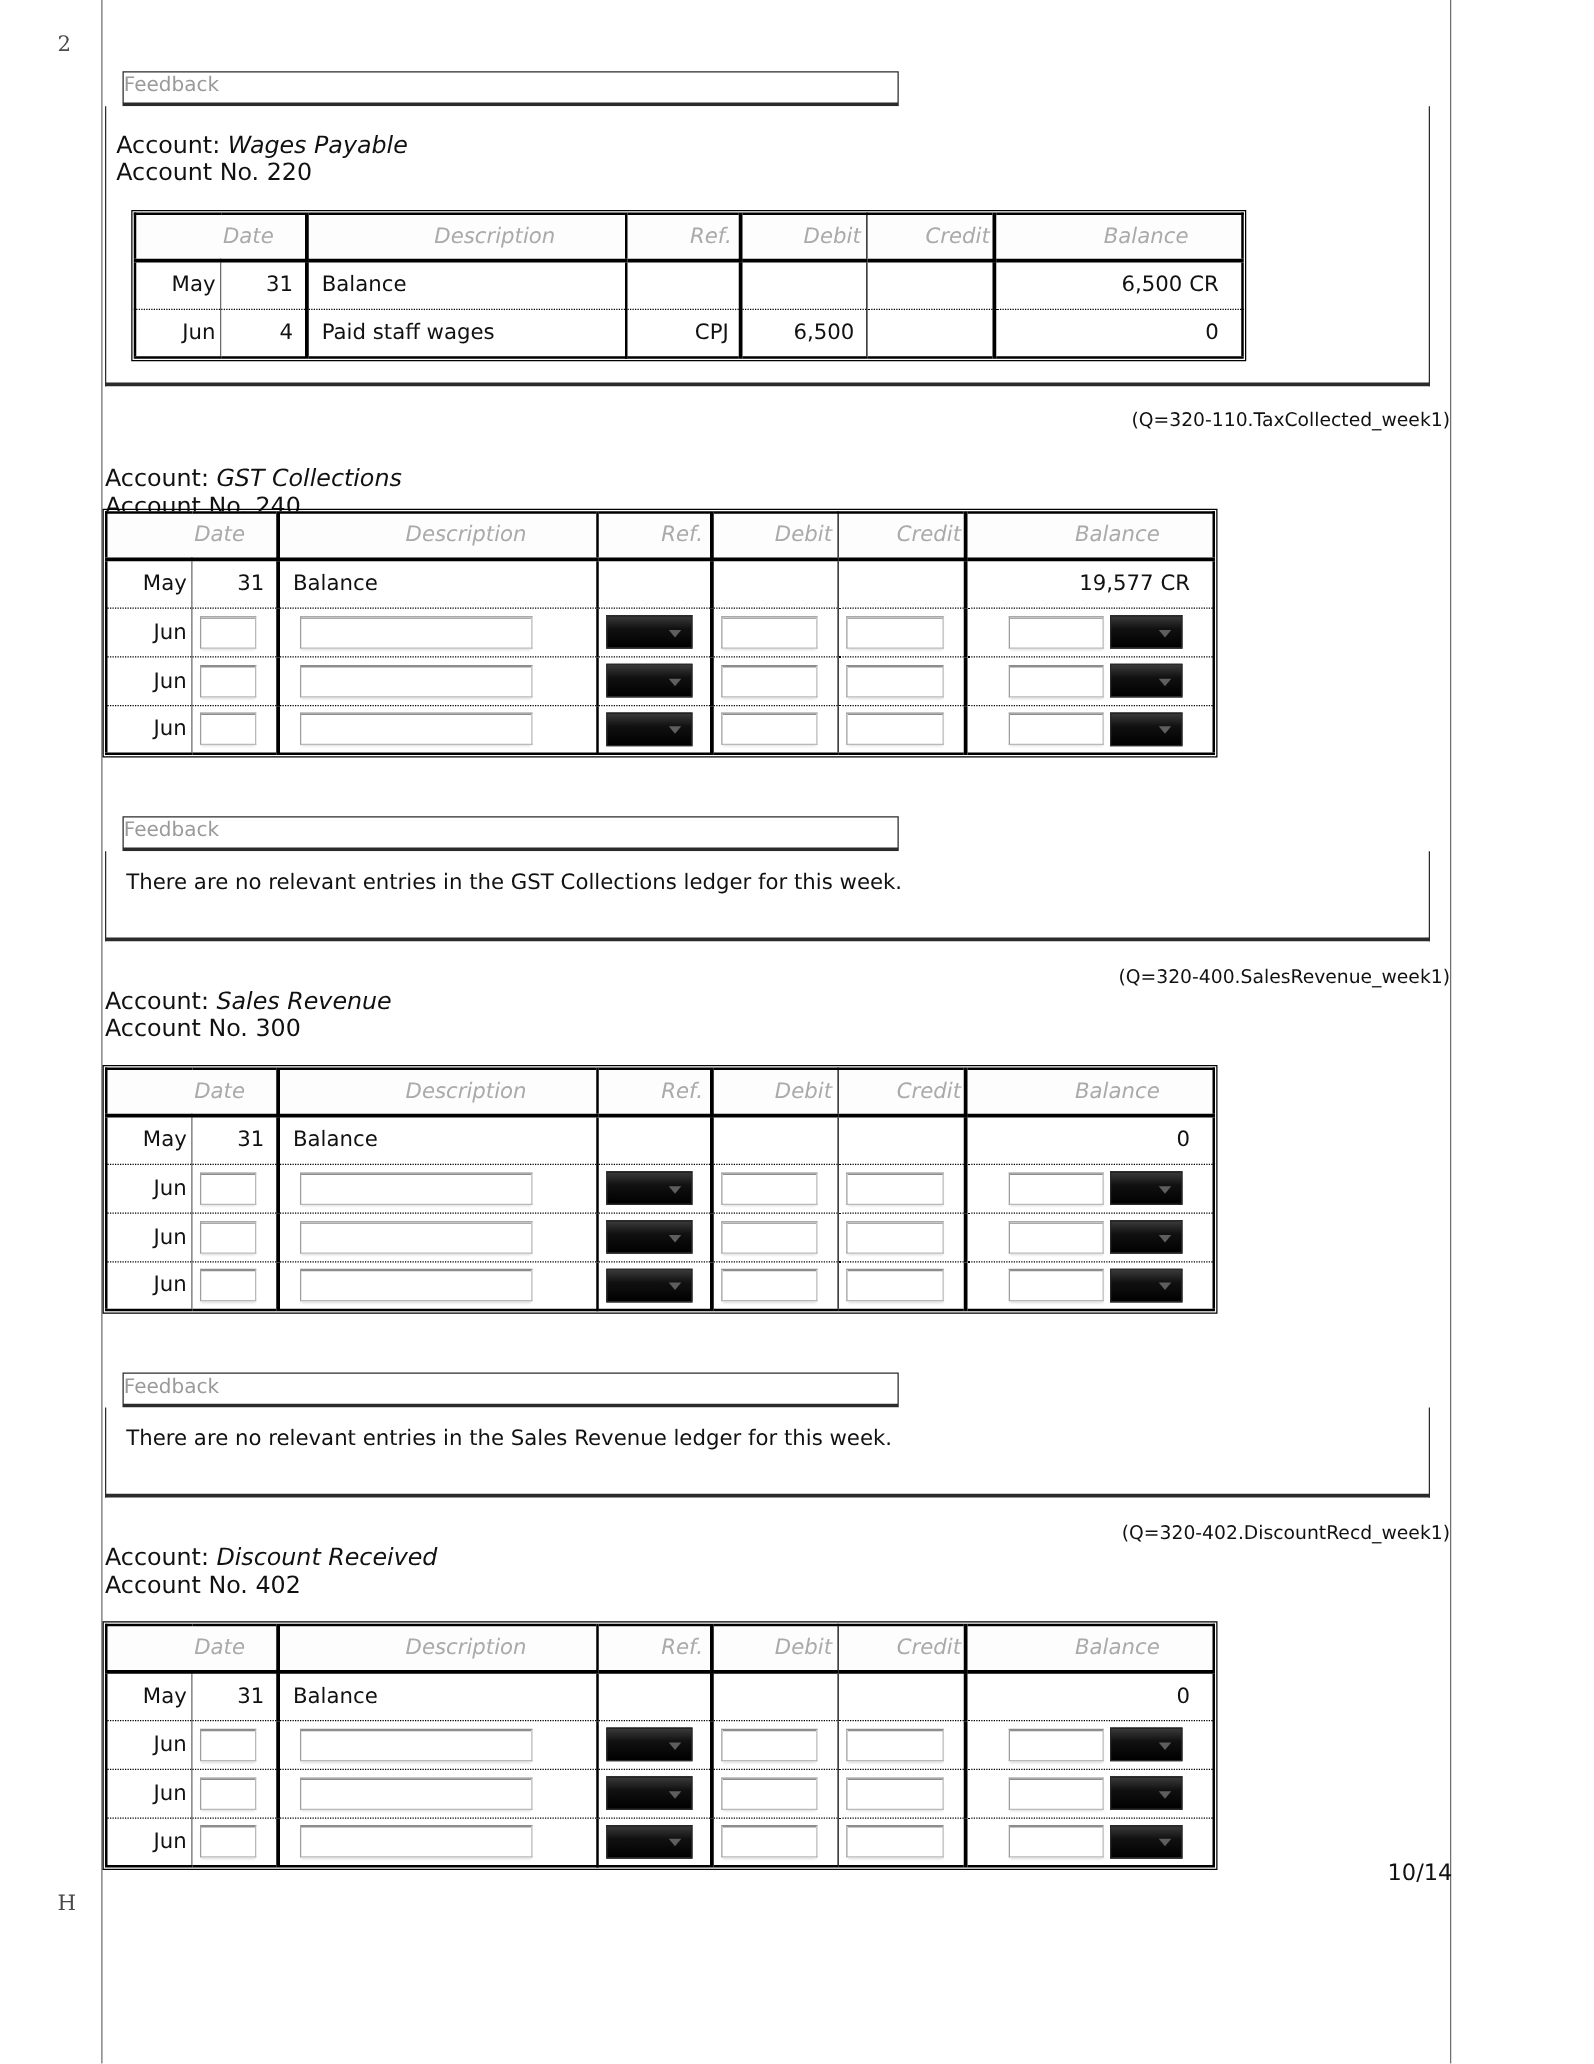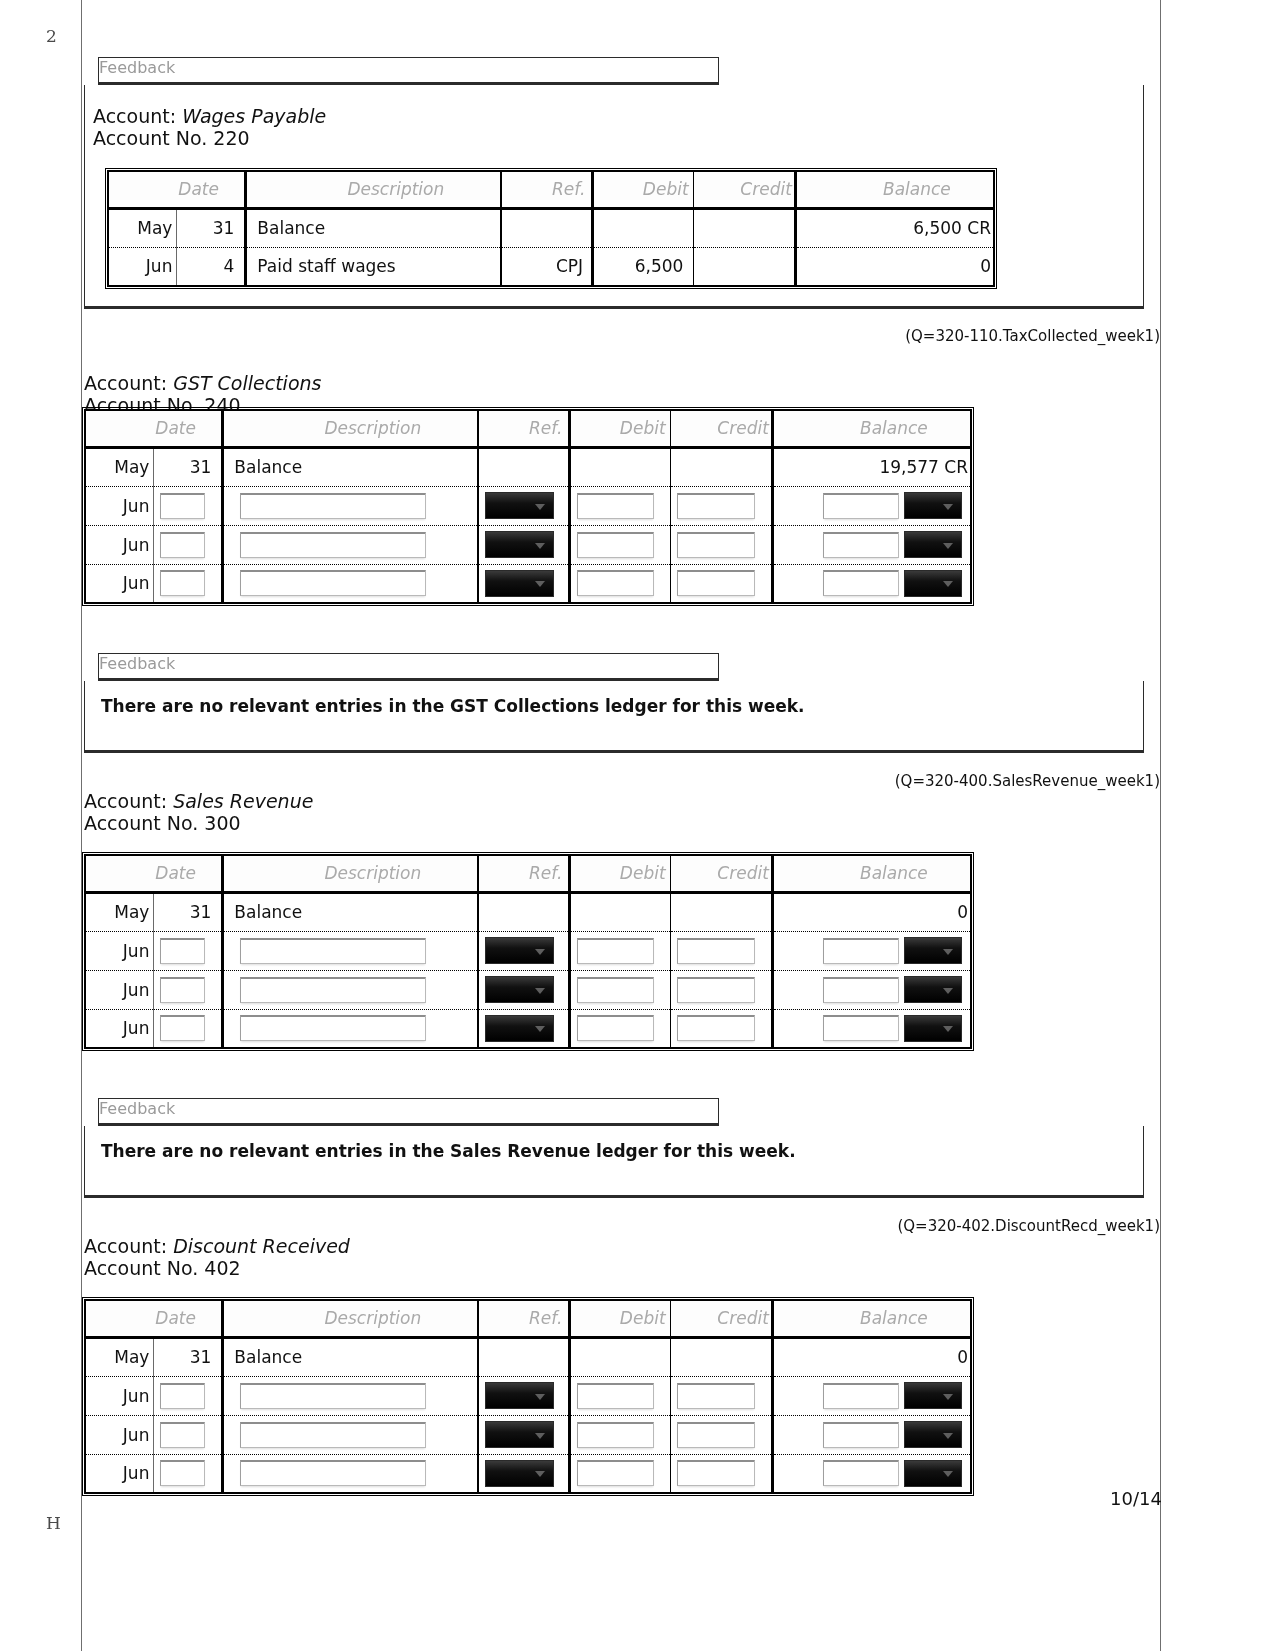--- a/index.html
+++ b/index.html
@@ -58,21 +58,21 @@
     font-size: 16px; color: #9a9a9a;
   }
   .feedback-body {
     width: 1060px;
     border: 1px solid #2b2b2b;
     border-top: none;
     border-bottom: 3px solid #2b2b2b;
     background: #fff;
     padding: 14px 0 14px 16px;
   }
-  .feedback-text { font-size: 17px; color: #111; line-height: 1.35; font-weight: bold; }
+  .feedback-text { font-size: 17px; color: #111; line-height: 1.35; }
 
   
   .q-annot {
     position: absolute;
     font-size: 15px; color: #111;
     text-align: right;
     width: 1076px;
     left: 0;
   }
 
@@ -121,21 +121,21 @@
 
   .ledger tbody td { border-top: none; border-bottom: 1px dotted #000; }
   .ledger tbody tr:last-child td { border-bottom: 2px solid #000; }
 
   .ledger td.cell-mon { text-align: right; padding-right: 4px; border-right: 1px solid #6a6a6a; }
   .ledger td.cell-day { text-align: right; padding-right: 10px; border-right: 3px solid #000; }
   .ledger td.cell-desc { text-align: left; padding-left: 10px; border-right: 2px solid #000; }
   .ledger td.cell-ref { text-align: right; padding-right: 8px; border-right: 3px solid #000; }
   .ledger td.cell-deb { text-align: right; padding-right: 10px; border-right: 1px solid #000; }
   .ledger td.cell-cre { text-align: right; padding-right: 10px; border-right: 3px solid #000; }
-  .ledger td.cell-bal { text-align: right; padding-right: 2px; }
+  .ledger td.cell-bal { text-align: right; padding-right: 18px; }
 
   
   .ledger { border: 2px solid #000; outline: 1px solid #000; outline-offset: 1px; }
 
   
   .fld {
     display: inline-block;
     background: #fff;
     border: 1px solid #b9b9b9;
     border-top-color: #8d8d8d;

